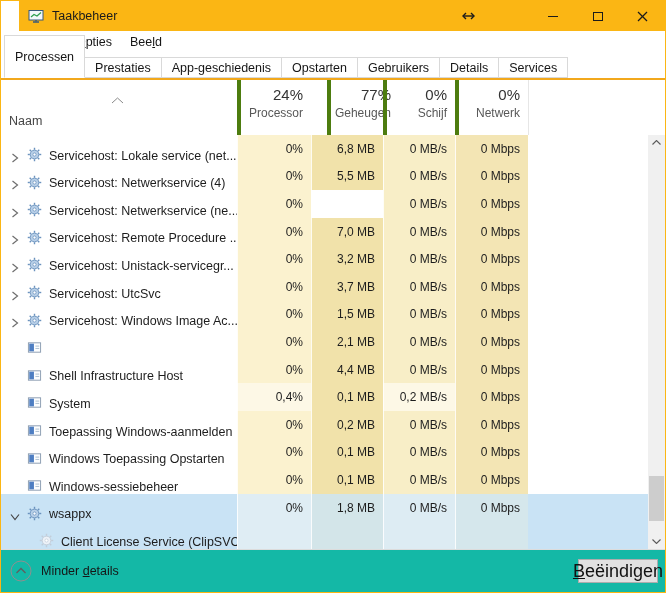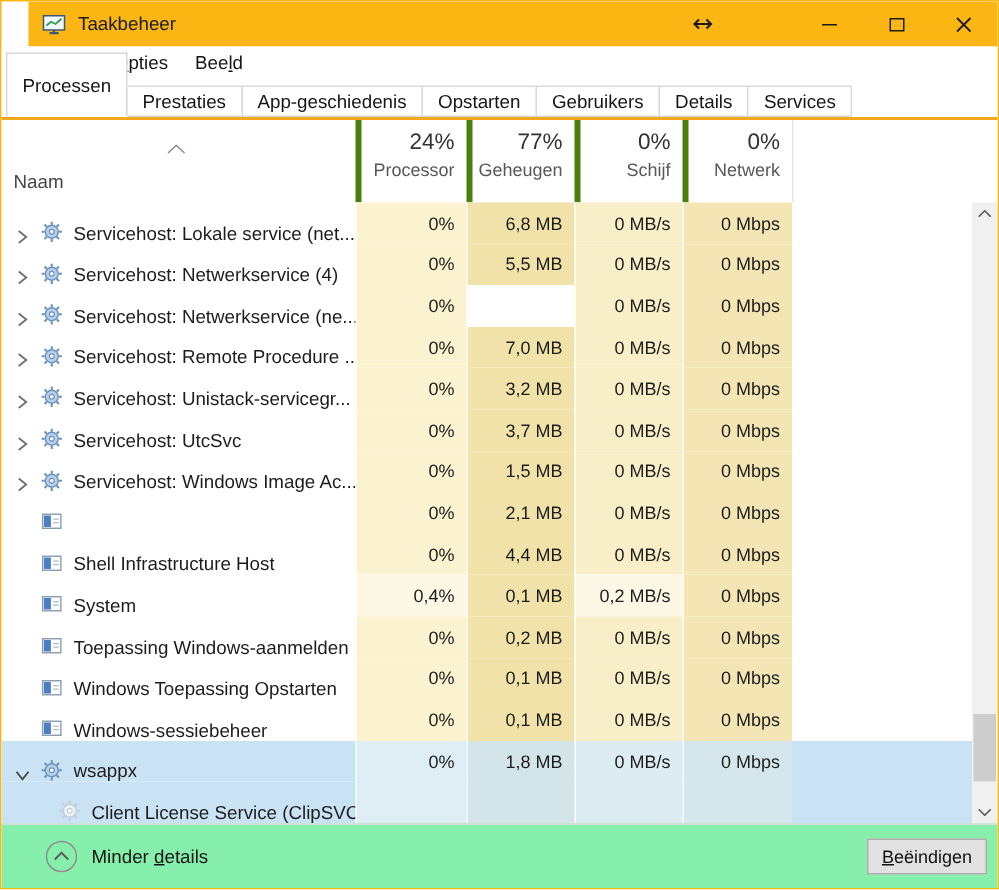--- a/index.html
+++ b/index.html
@@ -39,21 +39,21 @@
     background:var(--accent-line,#F2A81C); }
 
   
   .colheader { position:absolute; top:79px; left:0; right:0; height:55px; background:#fff; }
   .name-header { position:absolute; left:0; top:0; bottom:0; width:236px; }
   .naam-label { position:absolute; left:8px; bottom:7px; font-size:12.5px; color:#454545; }
   .sort-caret { position:absolute; left:110px; top:10px; }
   .hcol { position:absolute; top:0; bottom:0; padding:6px 8px 0 0;
     display:flex; flex-direction:column; align-items:flex-end; border-left:4px solid #4d7c0f; }
   .hcol.cpu  { left:236px; width:74px; }
-  .hcol.mem  { left:310px; width:72px;align-items:flex-end; }
+  .hcol.mem  { left:326px; width:72px;align-items:flex-end; }
   .hcol.disk { left:382px; width:72px; }
   .hcol.net  { left:454px; width:73px; }
   .hsep-end { position:absolute; left:527px; top:0; bottom:0; width:1px; background:#e6e6e6; }
   .hval { font-size:15px; color:#333; }
   .hlabel { font-size:12px; color:#585858; margin-top:3px; }
 
   
   .tbody { position:absolute; top:134px; left:0; right:17px; height:414px; background:#fff; }
   .row { position:relative; height:27.6px; display:flex; align-items:flex-end; }
   .row.selected { background:var(--sel-base,#C9E3F5); }
@@ -77,25 +77,25 @@
   .row.selected .cell.rest { background:var(--sel-base,#C9E3F5); }
 
   
   .scrollbar { position:absolute; top:134px; right:0; width:17px; height:414px; background:#F0F0F0; }
   .sb-btn { position:absolute; left:0; right:0; height:15px; display:flex; align-items:center; justify-content:center; }
   .sb-up { top:0; } .sb-down { bottom:0; }
   .sb-thumb { position:absolute; left:1px; right:1px; top:341px; height:45px; background:#CDCDCD; }
 
   
   .statusbar { position:absolute; left:0; right:0; top:548px; bottom:0;
-    background:#86efac; border-top:1px solid #DCDCDC; display:flex; align-items:center;padding-left:20px; }
+    background:#14b8a6; border-top:1px solid #DCDCDC; display:flex; align-items:center; }
   .details-toggle { display:flex; align-items:center; gap:9px; margin-left:9px; font-size:12.5px; color:#161616; }
   .endtask-btn { margin-left:auto; margin-right:7px; width:80px; height:24px;
     background:var(--button-bg,#E1E1E1); border:1px solid var(--button-border,#ADADAD);
-    display:flex; align-items:center; justify-content:center; font-size:12px; color:#111; }
+    display:flex; align-items:center; justify-content:center; font-size:18px; color:#111; }
 </style>
 </head>
 <body>
 
 <div class="window">
 
   <div class="titlebar">
     <span class="app-icon">
       <svg width="16" height="16" viewBox="0 0 16 16">
           <rect x="1" y="2.5" width="14" height="9.5" fill="#F2F7FC" stroke="#39597B"></rect>

